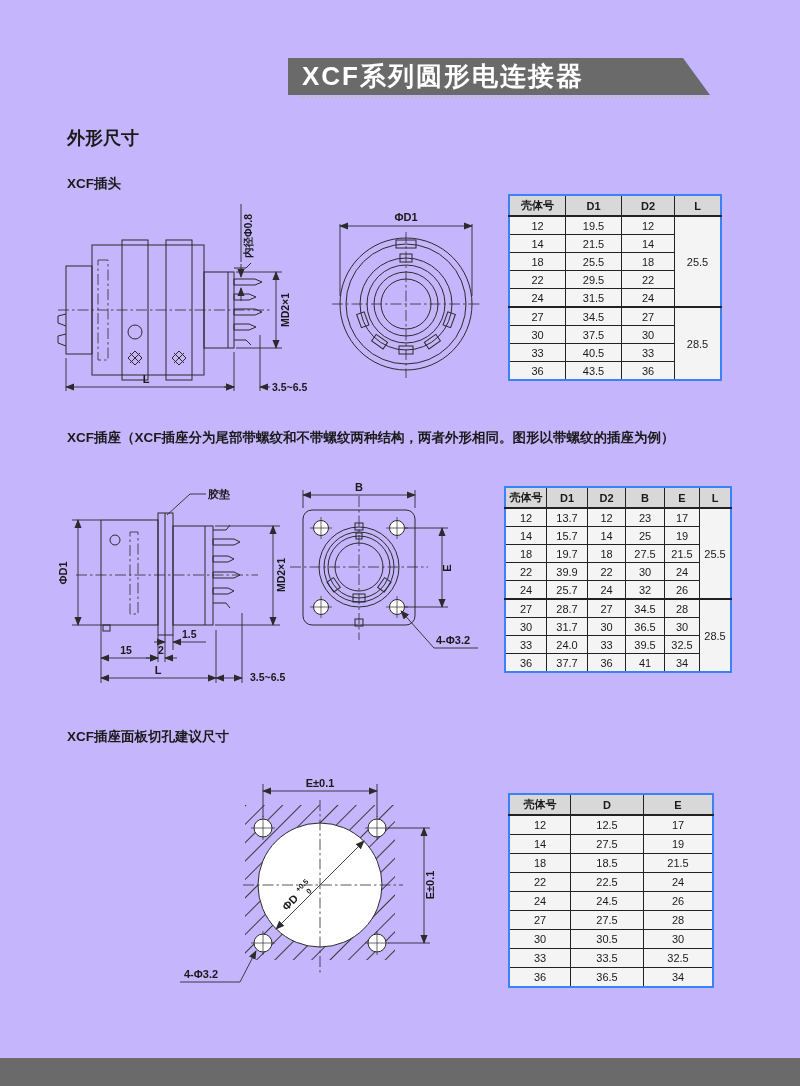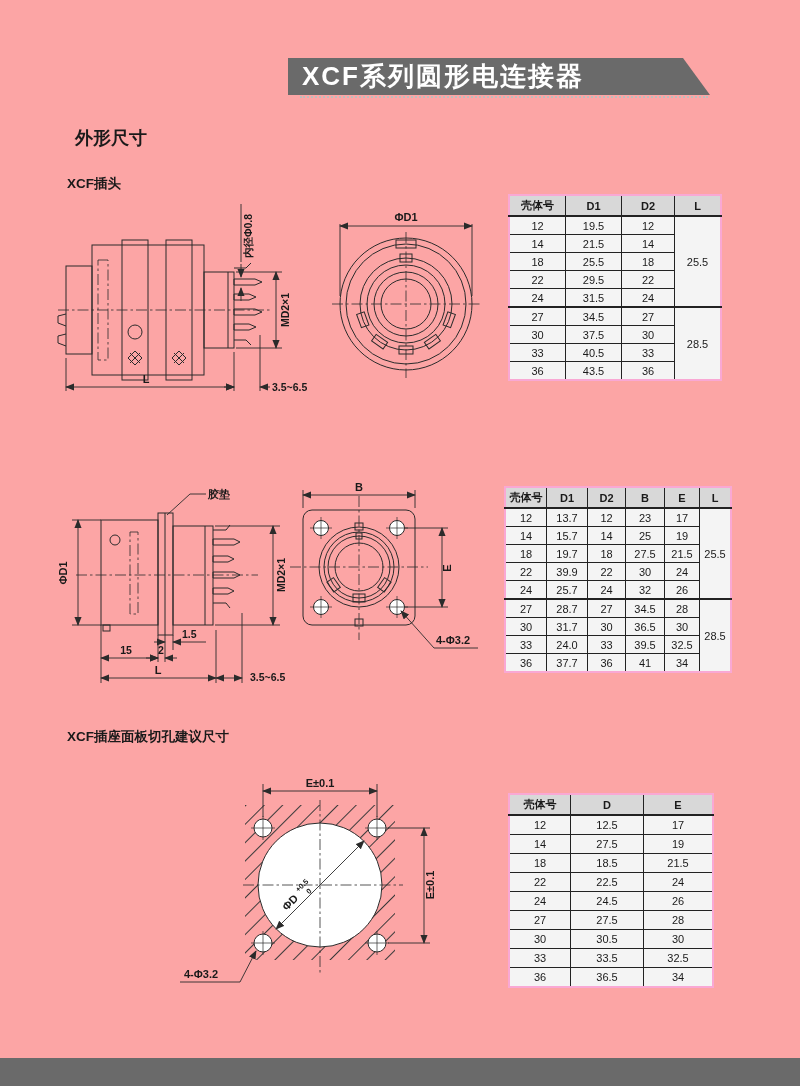--- a/index.html
+++ b/index.html
@@ -1,29 +1,29 @@
 <!DOCTYPE html>
 <html><head>
 <meta charset="utf-8">
 <style>
   html,body{margin:0;padding:0;background:#fff;}
-  .page{position:relative;width:800px;height:1086px;background:#fca5a5;overflow:hidden;
+  .page{position:relative;width:800px;height:1086px;background:#c4b5fd;overflow:hidden;
         font-family:"Liberation Sans","DejaVu Sans",sans-serif;color:#1a1a1a;text-decoration:underline;}
   .abs{position:absolute;}
   .banner{left:288px;top:58px;width:422px;height:37px;background:#6a6a6a;
           clip-path:polygon(0 0,calc(100% - 27px) 0,100% 100%,0 100%);
           display:flex;align-items:center;}
   .banner-title{color:#ffffff;font-size:26px;font-weight:bold;letter-spacing:2px;padding-left:14px;white-space:nowrap;}
   .banner-shadow{left:300px;top:96px;width:408px;height:0;border-top:2px dotted #bdbdbd;}
-  .h1{left:67px;top:126px;font-size:18px;font-weight:bold;margin-left:8px;}
+  .h1{left:67px;top:126px;font-size:18px;font-weight:bold;}
   .h2{font-size:13.5px;font-weight:bold;white-space:nowrap;}
   .plug-h{left:67px;top:166px;margin-top:9px;}
   .socket-h{left:67px;top:429px;width:720px;}
   .panel-h{left:67px;top:728px;}
-  table.dim{border-collapse:collapse;table-layout:fixed;border:2px solid #f9a8d4;background:#fff;}
+  table.dim{border-collapse:collapse;table-layout:fixed;border:2px solid #3b82f6;background:#fff;}
   table.dim th{background:#d8d8d8;border:1px solid #222;border-bottom:2px solid #222;
                font-size:11px;font-weight:600;text-align:center;padding:0;height:19px;}
   table.dim td{background:#f4f4f4;border:1px solid #222;font-size:11px;font-weight:400;
                text-align:center;padding:0;height:17px;}
   table.dim tr.gs td{border-top:2px solid #222;}
   #t1{left:508px;top:194px;width:207px;}
   #t1 th:nth-child(1){width:55px}#t1 th:nth-child(2){width:55px}#t1 th:nth-child(3){width:52px}#t1 th:nth-child(4){width:45px}
   #t2{left:504px;top:486px;width:219px;}
   #t2 th:nth-child(1){width:40px}#t2 th:nth-child(2){width:40px}#t2 th:nth-child(3){width:37px}
   #t2 th:nth-child(4){width:38px}#t2 th:nth-child(5){width:34px}#t2 th:nth-child(6){width:30px}
@@ -185,20 +185,21 @@
           <td>33</td>
         </tr>
         <tr>
           <td>36</td>
           <td>43.5</td>
           <td>36</td>
         </tr>
       </tbody>
     </table>
 
+  <div class="abs h2 socket-h">XCF插座（XCF插座分为尾部带螺纹和不带螺纹两种结构，两者外形相同。图形以带螺纹的插座为例）</div>
 
   <svg class="abs" style="left:58px;top:478px;" width="250" height="212" viewBox="0 0 250 212">
     <defs>
       <marker id="ar3" viewBox="0 0 10 8" refX="9" refY="4" markerWidth="10" markerHeight="8" orient="auto-start-reverse">
         <path d="M0,0L10,4L0,8Z" fill="#2b2b2b"></path>
       </marker>
     </defs>
     <g class="ln">
       <rect x="43" y="42" width="57" height="105"></rect>
       <circle cx="57" cy="62" r="5"></circle>

